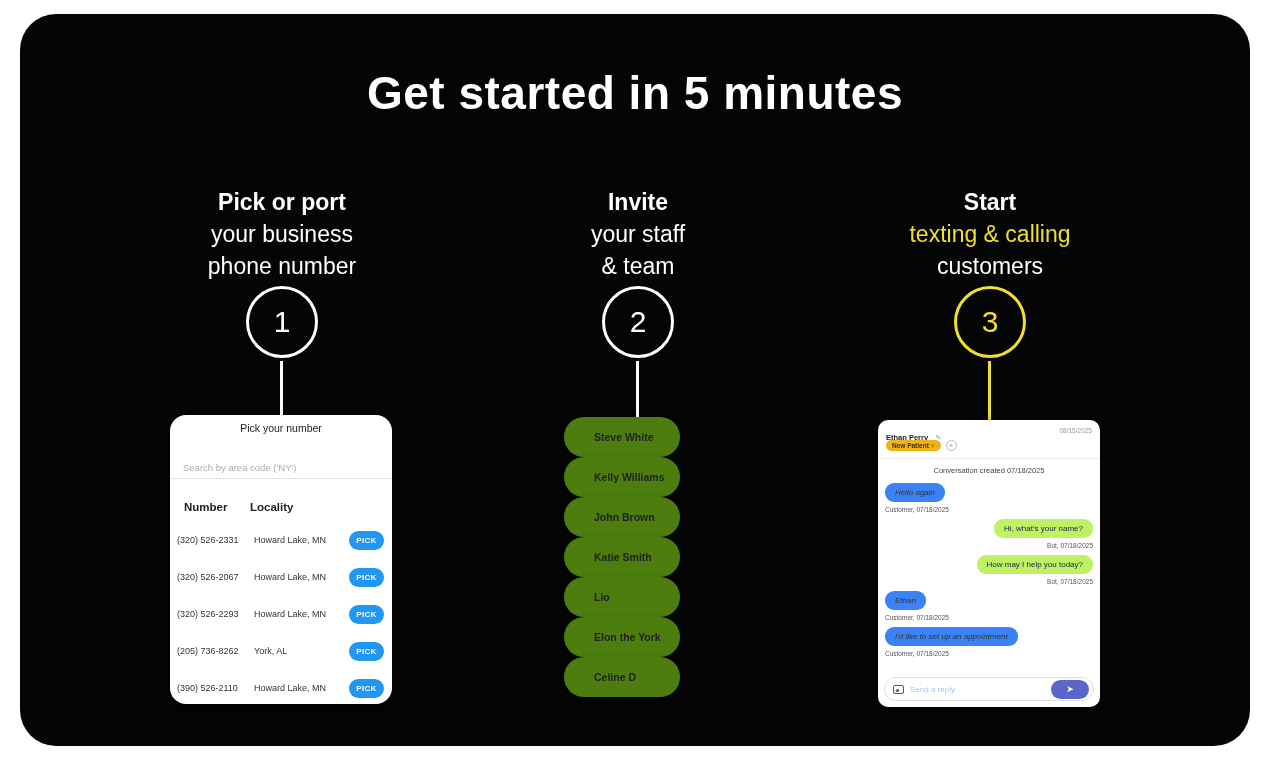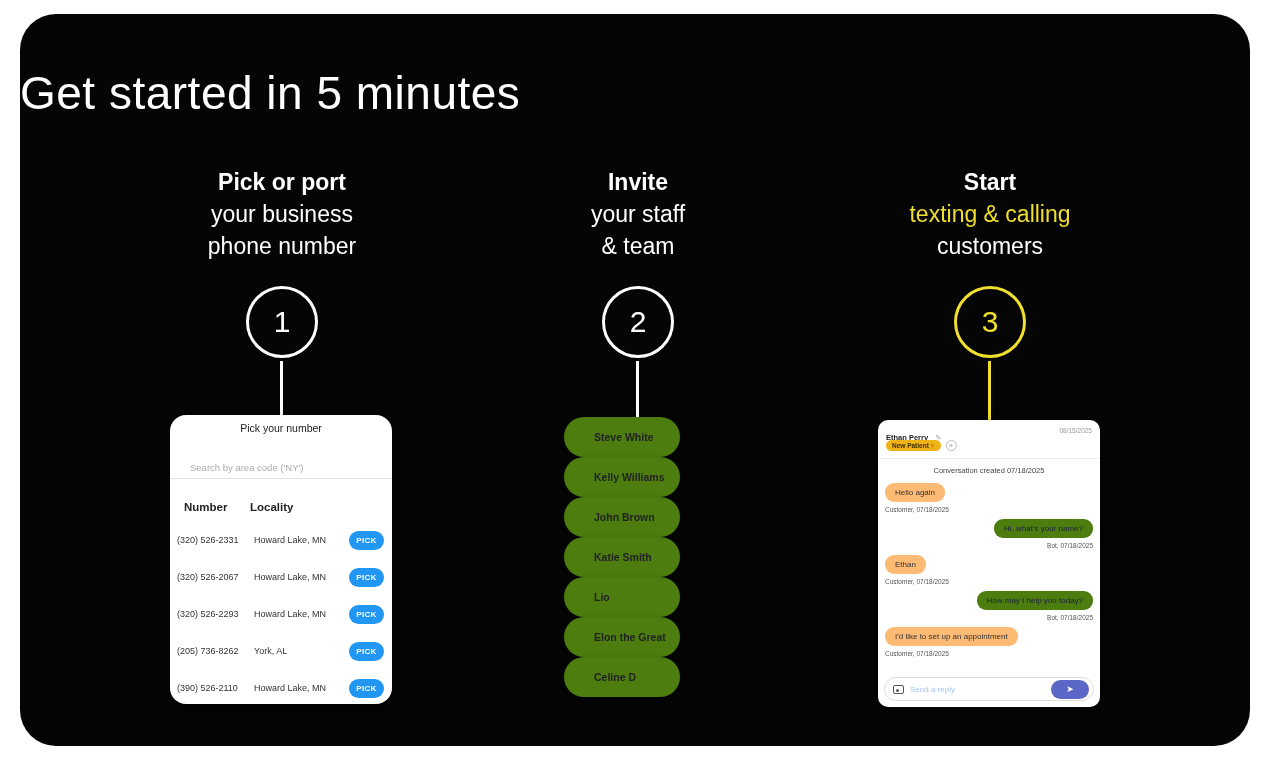--- a/index.html
+++ b/index.html
@@ -1,33 +1,33 @@
 <!DOCTYPE html>
 <html><head>
 <meta charset="utf-8">
 <style>
   * { margin:0; padding:0; box-sizing:border-box; }
   body { width:1270px; height:760px; background:#fff; font-family:"Liberation Sans", sans-serif; position:relative; overflow:hidden; }
   .panel { position:absolute; left:20px; top:14px; width:1230px; height:732px; background:#050505; border-radius:36px; }
 
-  .title { position:absolute; top:52px; left:0; width:100%; text-align:left; color:#fff; font-size:46px; font-weight:400; letter-spacing:.5px; }
-
-  .step-heading { position:absolute; width:280px; text-align:center; color:#fff; font-size:23px; line-height:32px; top:152px; }
+  .title { position:absolute; top:52px; left:0; width:100%; text-align:center; color:#fff; font-size:46px; font-weight:700; letter-spacing:.5px; }
+
+  .step-heading { position:absolute; width:280px; text-align:center; color:#fff; font-size:23px; line-height:32px; top:172px; }
   .step-heading .bold { font-weight:700; }
   .accent { color:#F0DF2C; }
 
   .badge { position:absolute; width:72px; height:72px; border:3.5px solid #fff; border-radius:50%; color:#fff; display:flex; align-items:center; justify-content:center; font-size:30px; top:272px; background:#050505; }
   .badge.yellow { border-color:#F0DF2C; color:#F0DF2C; }
   .stem { position:absolute; width:3px; background:#fff; top:347px; }
   .stem.yellow { background:#F0DF2C; }
 
   
   .card1 { position:absolute; left:150px; top:401px; width:222px; height:289px; background:#fff; border-radius:16px; overflow:hidden; box-shadow:0 6px 14px rgba(0,0,0,.5); }
   .picker-title { position:absolute; top:7px; width:100%; text-align:center; font-size:10.5px; color:#222; }
-  .search-input { position:absolute; top:44px; left:0; width:100%; height:20px; border:none; outline:none; border-bottom:1px solid #e2e2e2; font-size:9.5px; padding:0 4px 2px 20px; color:#444; font-family:"Liberation Sans", sans-serif; }
+  .search-input { position:absolute; top:44px; left:0; width:100%; height:20px; border:none; outline:none; border-bottom:1px solid #e2e2e2; font-size:9.5px; padding:0 4px 2px 13px; color:#444; font-family:"Liberation Sans", sans-serif; }
   .search-input::placeholder { color:#a6adb3; }
   .pcols { position:absolute; top:86px; width:100%; font-size:11.5px; font-weight:700; color:#222; }
   .pcols .c1 { position:absolute; left:14px; }
   .pcols .c2 { position:absolute; left:80px; }
   .prow { position:absolute; left:0; width:100%; height:20px; }
   .prow .num { position:absolute; left:7px; top:4px; font-size:9px; color:#333; }
   .prow .loc { position:absolute; left:84px; top:4px; font-size:9px; color:#333; }
   .pick-btn { position:absolute; right:8px; top:0; width:35px; height:19px; background:#2196F3; border:none; border-radius:10px; color:#fff; font-size:8px; font-weight:700; letter-spacing:.3px; cursor:pointer; font-family:"Liberation Sans", sans-serif; }
 
   
@@ -44,22 +44,22 @@
   .tag { background:#F0B418; border-radius:7px; padding:2px 6px; font-size:6.5px; font-weight:700; color:#3c2f00; cursor:pointer; }
   .tag .x { color:#b77f00; margin-left:2px; cursor:pointer; }
   .add-tag { width:11px; height:11px; border:1px solid #bbb; border-radius:50%; color:#999; font-size:8px; line-height:9px; text-align:center; background:#fff; cursor:pointer; padding:0; }
   .chat-divider { position:absolute; top:38px; left:0; width:100%; height:1px; background:#ececec; }
   .chat-body { position:absolute; top:42px; left:7px; right:7px; bottom:34px; display:flex; flex-direction:column; }
   .conv-note { text-align:center; font-size:7.5px; color:#444; margin:4px 0 8px 0; }
   .msg { display:flex; flex-direction:column; margin-bottom:6px; }
   .msg.left  { align-items:flex-start; }
   .msg.right { align-items:flex-end; }
   .bubble { border-radius:9px; padding:5px 10px; font-size:8px; color:#333; max-width:150px; }
-  .msg.left  .bubble { background:#fdba74; }
-  .msg.right .bubble { background:#4d7c0f; color:#1e2040; }
+  .msg.left  .bubble { background:#3b82f6;font-style:italic; }
+  .msg.right .bubble { background:#bef264; color:#1e2040; }
   .meta { font-size:6.5px; color:#555; margin-top:4px; }
   .reply-bar { position:absolute; left:6px; right:6px; bottom:6px; height:24px; border:1px solid #ddd; border-radius:13px; display:flex; align-items:center; padding:0 4px 0 8px; gap:6px; }
   .img-icon { width:11px; height:9px; border:1.2px solid #555; border-radius:2px; position:relative; flex-shrink:0; }
   .img-icon::after { content:""; position:absolute; left:2px; bottom:1px; width:3px; height:3px; border-radius:50%; background:#555; }
   .reply-input { flex:1; border:none; outline:none; font-size:8px; color:#444; font-family:"Liberation Sans", sans-serif; }
   .reply-input::placeholder { color:#A5C4F5; }
   .send-btn { width:38px; height:19px; border:none; border-radius:10px; background:#5B67C7; color:#fff; font-size:9px; cursor:pointer; display:flex; align-items:center; justify-content:center; padding:0; }
 </style>
 </head>
 <body>
@@ -142,21 +142,21 @@
   <div class="pill" style="top:483px;">
       <span>John Brown</span>
     </div>
   <div class="pill" style="top:523px;">
       <span>Katie Smith</span>
     </div>
   <div class="pill" style="top:563px;">
       <span>Lio</span>
     </div>
   <div class="pill" style="top:603px;">
-      <span>Elon the Great</span>
+      <span>Elon the York</span>
     </div>
   <div class="pill" style="top:643px;">
       <span>Celine D</span>
     </div>
 
   <div class="card3">
     <div class="chat-header">
       <span class="chat-name">Ethan Perry</span>
       <span class="edit-icon">✎</span>
       <span class="chat-date">08/15/2025</span>
@@ -171,27 +171,27 @@
       <div class="conv-note">Conversation created 07/18/2025</div>
 
       <div class="msg left">
         <div class="bubble">Hello again</div>
         <div class="meta">Customer, 07/18/2025</div>
       </div>
       <div class="msg right">
         <div class="bubble">Hi, what's your name?</div>
         <div class="meta">Bot, 07/18/2025</div>
       </div>
+      <div class="msg right">
+        <div class="bubble">How may I help you today?</div>
+        <div class="meta">Bot, 07/18/2025</div>
+      </div>
       <div class="msg left">
         <div class="bubble">Ethan</div>
         <div class="meta">Customer, 07/18/2025</div>
-      </div>
-      <div class="msg right">
-        <div class="bubble">How may I help you today?</div>
-        <div class="meta">Bot, 07/18/2025</div>
       </div>
       <div class="msg left">
         <div class="bubble">I'd like to set up an appointment</div>
         <div class="meta">Customer, 07/18/2025</div>
       </div>
     </div>
 
     <div class="reply-bar">
       <span class="img-icon"></span>
       <input class="reply-input" type="text" placeholder="Send a reply" style="">

